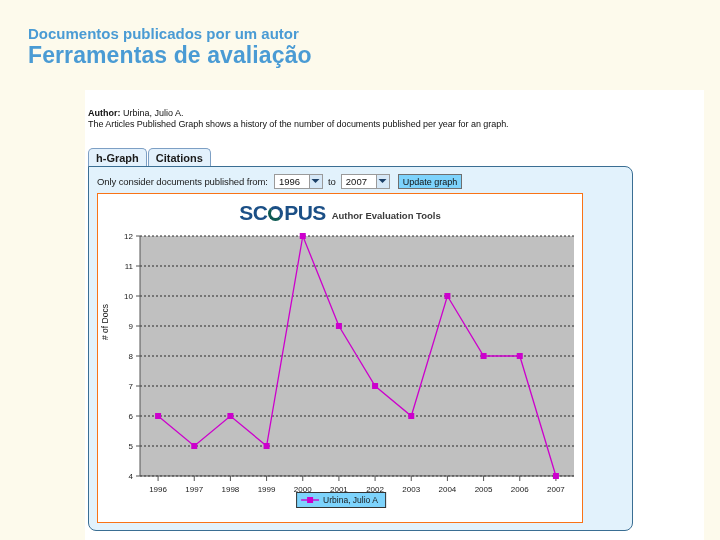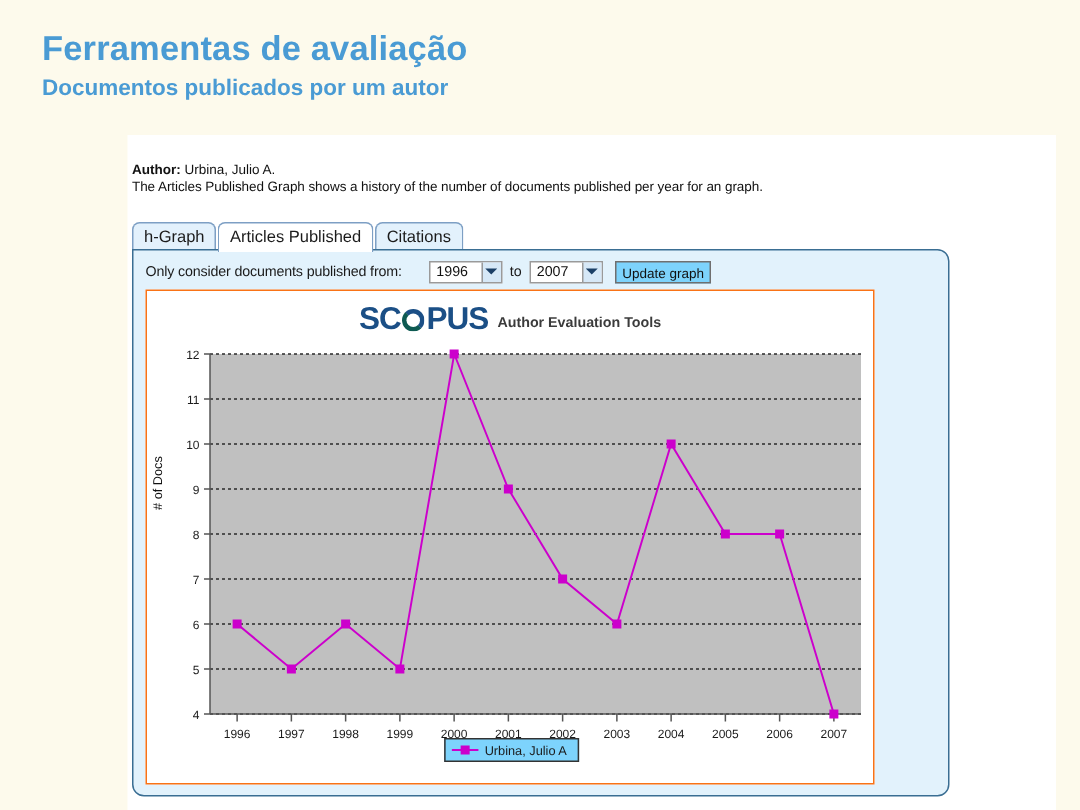--- a/index.html
+++ b/index.html
@@ -33,21 +33,21 @@
 
   
   #author-block { position:absolute; left:3px; top:18px; width:612px; }
   .author-line { font-size:9px; color:#111; line-height:11px; white-space:nowrap; }
   .author-line b { font-weight:bold;margin-top:32px; }
   #desc-line { font-size:9px; color:#111; line-height:11px; white-space:nowrap; letter-spacing:-0.05px; }
 
   
   #tabs { position:absolute; left:3px; top:58px; height:20px; display:flex; align-items:flex-end; }
   .tab {
-    font-size:11px; font-weight:normal; color:#1b1b1b;
+    font-size:11px; font-weight:bold; color:#1b1b1b;
     padding:2px 7px 3px 7px;
     border:1px solid #7d9fc4;
     border-bottom:none;
     border-radius:5px 5px 0 0;
     background:#cfe5f7;
     margin-right:1px;
     line-height:14px;
     cursor:pointer;
     position:relative;
   }
@@ -62,21 +62,21 @@
     border:1px solid #3a6e93;
     border-radius:0 8px 8px 8px;
   }
 
   
   #filter-bar {
     position:absolute; left:8px; top:6px;
     display:flex; align-items:center; height:16px;
     white-space:nowrap;
   }
-  #filter-label { font-size:9.5px; color:#1a1a1a; margin-right:16px; letter-spacing:-0.1px; }
+  #filter-label { font-size:9.5px; color:#1a1a1a; margin-right:4px; letter-spacing:-0.1px; }
   .year-select {
     display:flex; align-items:stretch;
     border:1px solid #9a9a9a;
     background:#ffffff;
     height:15px;
     margin:0 2px;
   }
   .year-value {
     font-size:9.5px; color:#111; padding:0 4px;
     display:flex; align-items:center; min-width:34px;
@@ -152,40 +152,37 @@
   
   #right-gutter {
     position:absolute; right:0; top:0; width:16px; height:540px;
     background:#fdfaec;
   }
 </style>
 </head>
 <body>
 
 <div id="slide-header">
+  <div id="slide-subtitle">Documentos publicados por um autor</div>
   <div id="slide-title">Ferramentas de avaliação</div>
-  <div id="slide-subtitle">Documentos publicados por um autor</div>
 </div>
 
 <div id="capture">
 
   <div id="author-block">
     <div class="author-line">
       <b>Author:</b>
       <span>Urbina, Julio A.</span>
     </div>
     <div id="desc-line">The Articles Published Graph shows a history of the number of documents published per year for an graph.</div>
   </div>
 
   <div id="tabs">
     <div class="tab lightest">
       <span>h-Graph</span>
-    </div>
-    <div class="tab active">
-      <span>Articles Published</span>
     </div>
     <div class="tab lightest">
       <span>Citations</span>
     </div>
   </div>
 
   <div id="panel">
 
     <div id="filter-bar">
       <span id="filter-label">Only consider documents published from:</span>

